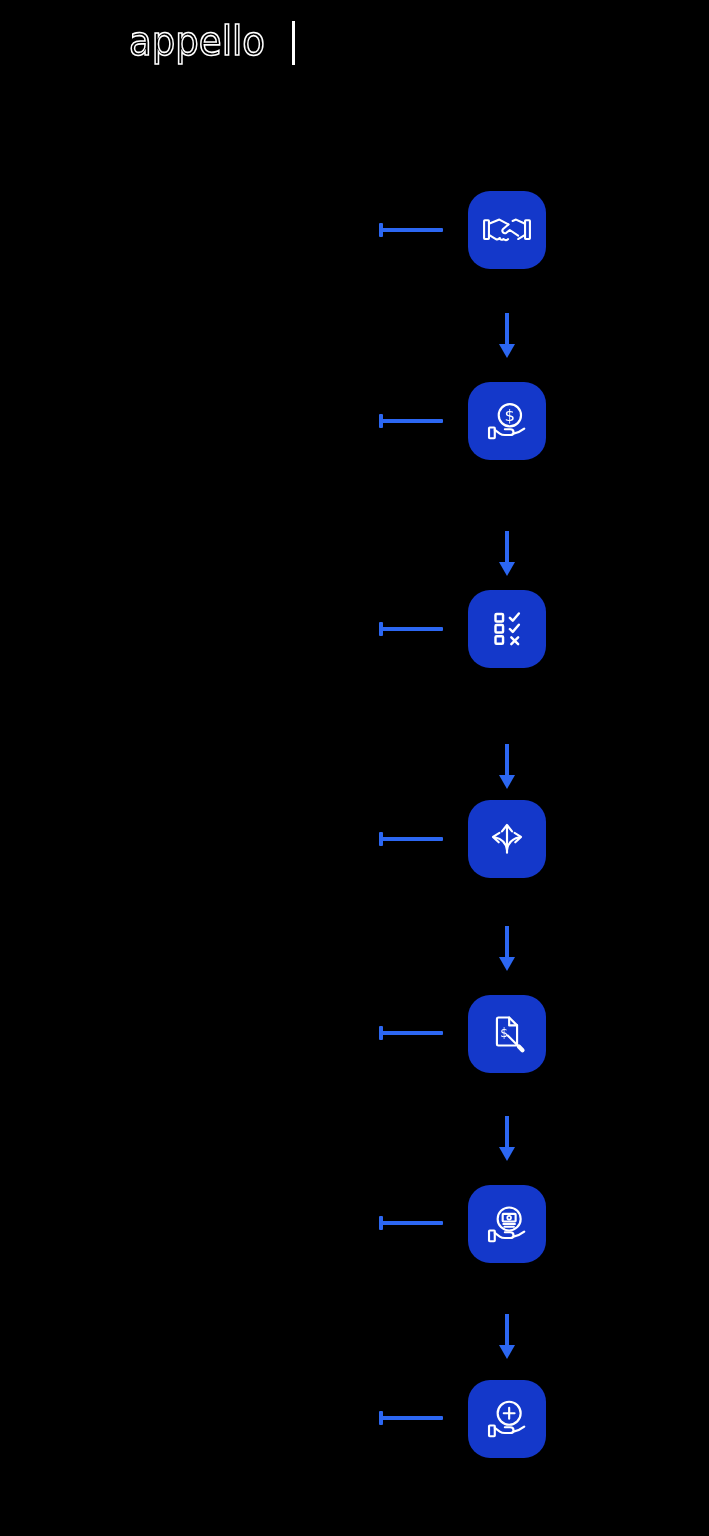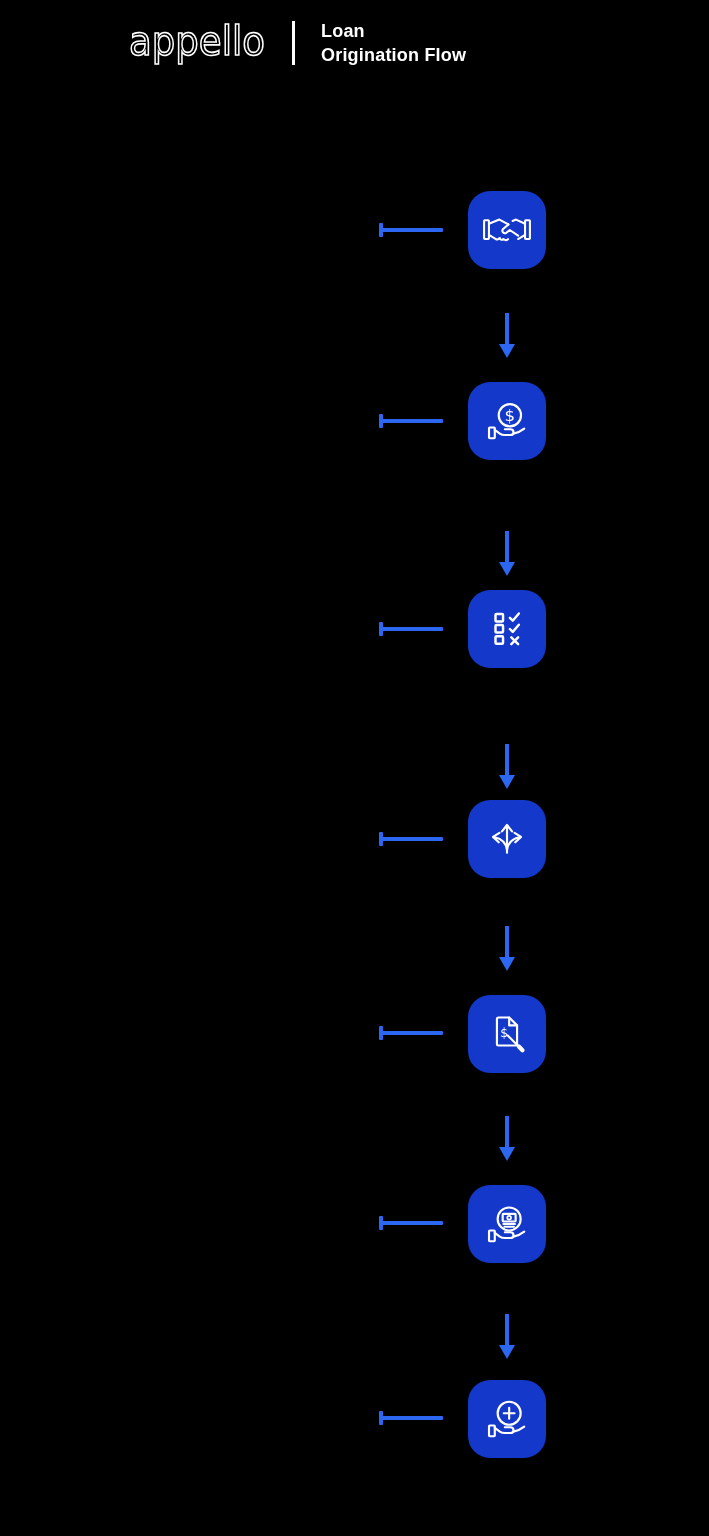--- a/index.html
+++ b/index.html
@@ -76,24 +76,20 @@
 </head>
 <body>
 
 <div class="canvas">
 
   <div class="header">
     <svg class="brand-svg" width="140" height="54" viewBox="0 0 140 54">
       <text x="1" y="39" font-family="DejaVu Sans, sans-serif" font-size="41" textLength="136" lengthAdjust="spacingAndGlyphs" fill="none" stroke="#FFFFFF" stroke-width="1.6">appello</text>
     </svg>
     <div class="logo-divider"></div>
-    <div class="page-title">
-      <div>Loan</div>
-      <div>Origination Flow</div>
-    </div>
   </div>
 
   <div class="step s1">
     <div class="leader"></div>
     <div class="tile">
       <svg width="50" height="36" viewBox="0 0 72 48" fill="none" stroke="#FFFFFF" stroke-width="3" stroke-linecap="round" stroke-linejoin="round">
         <rect x="3" y="10" width="7" height="27" rx="1"></rect>
         <rect x="62" y="10" width="7" height="27" rx="1"></rect>
         <path d="M10 15 L25 9 L38 16"></path>
         <path d="M62 15 L49 9 L44 11"></path>

